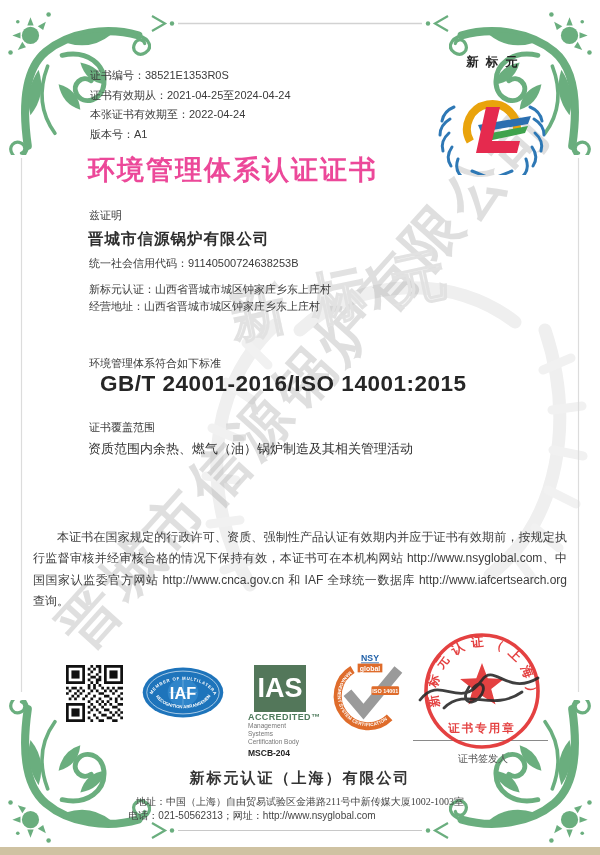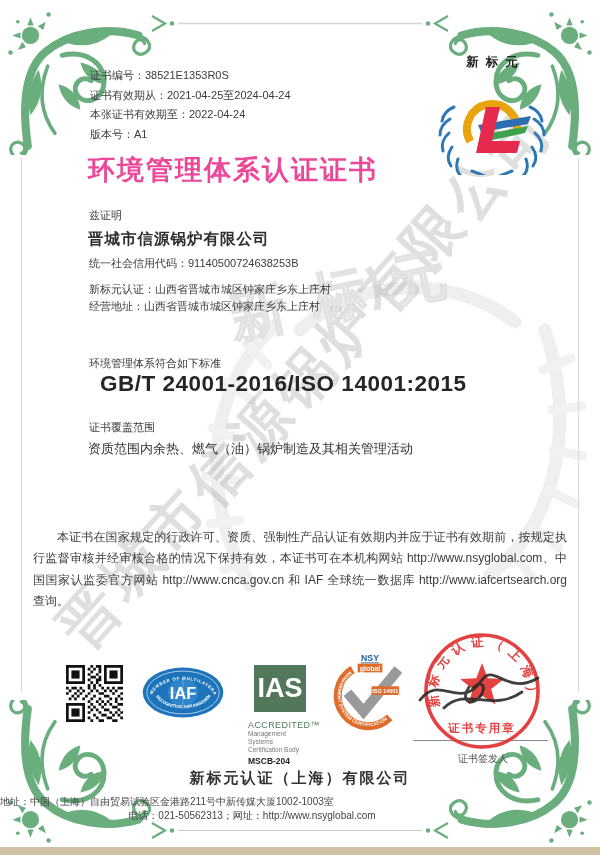--- a/index.html
+++ b/index.html
@@ -32,32 +32,32 @@
   .scope-value{left:88px;top:440px;font-size:13px;color:#333;z-index:2;}
   .statement{left:33px;top:527px;width:534px;font-size:12px;line-height:21.4px;text-align:justify;
     text-indent:2em;color:#3c3c3c;z-index:2;}
   
   .badge{z-index:2;}
   .qr{left:65px;top:665px;}
   .iaf{left:142px;top:667px;}
   .ias{left:248px;top:665px;width:64px;text-align:left;}
   .ias-box{width:52px;height:47px;background:#53775a;margin:0 auto;display:flex;align-items:center;justify-content:center;
     color:#fff;font-size:27px;font-weight:700;letter-spacing:0;line-height:1;}
-  .ias-accredited{margin-top:8px;font-size:9px;font-weight:400;color:#4e7a5c;letter-spacing:.4px;}
+  .ias-accredited{margin-top:0;font-size:9px;font-weight:700;color:#4e7a5c;letter-spacing:.4px;}
   .ias-small{font-size:6.5px;color:#777;line-height:8px;}
   .ias-code{font-size:8.5px;font-weight:700;color:#222;margin-top:2px;}
   .nsy{left:330px;top:650px;}
   
   .sign-line{left:413px;top:740px;width:135px;border-top:1px solid #8a8a8a;z-index:2;}
   .signer{left:428px;top:752px;width:110px;text-align:center;font-size:10px;color:#555;z-index:2;}
   .stamp{left:416px;top:628px;z-index:3;opacity:.93;}
   
   .footer-company{left:0;top:769px;width:600px;text-align:center;font-size:15px;font-weight:600;
     letter-spacing:2px;color:#333;z-index:2;}
-  .footer-address{left:0;top:795px;width:600px;text-align:left;font-size:10px;color:#444;z-index:2;}
+  .footer-address{left:0;top:795px;width:600px;text-align:center;font-size:10px;color:#444;z-index:2;font-family:Liberation Serif, serif;}
   .footer-contact{left:0;top:809px;width:504px;text-align:center;font-size:10px;color:#444;z-index:2;}
   .desk-strip{left:0;top:847px;width:600px;height:8px;background:#cfc2a2;z-index:5;}
 </style>
 </head>
 <body>
 
 <div class="page">
 
   <svg class="abs wm-wreath" width="600" height="855" viewBox="0 0 600 855">
     <g fill="none" stroke="#efefef" stroke-width="13" stroke-linecap="round">

